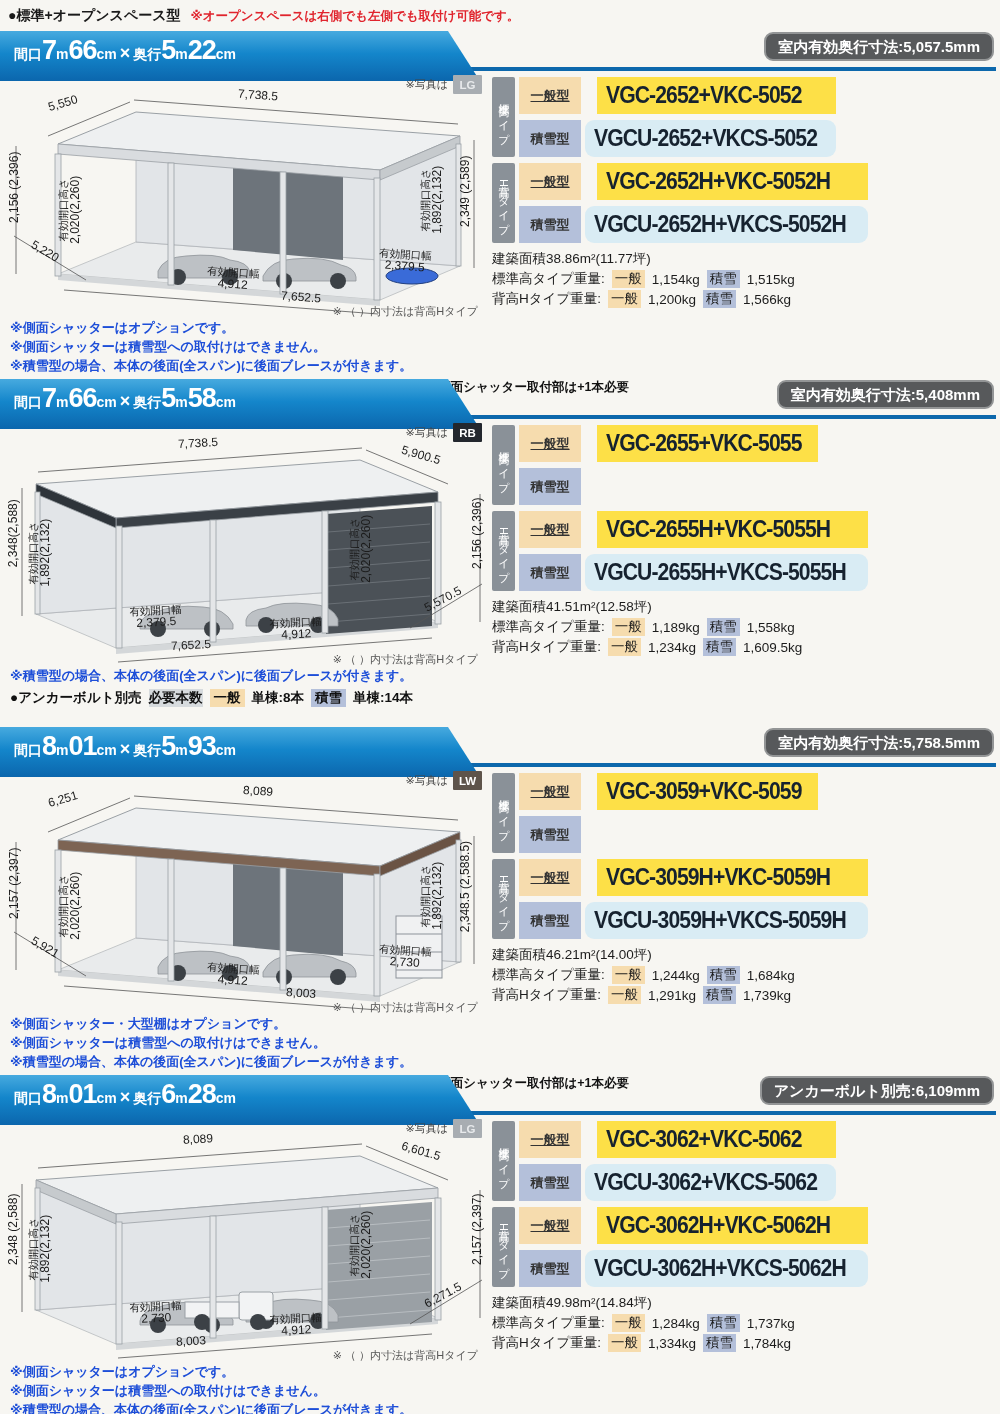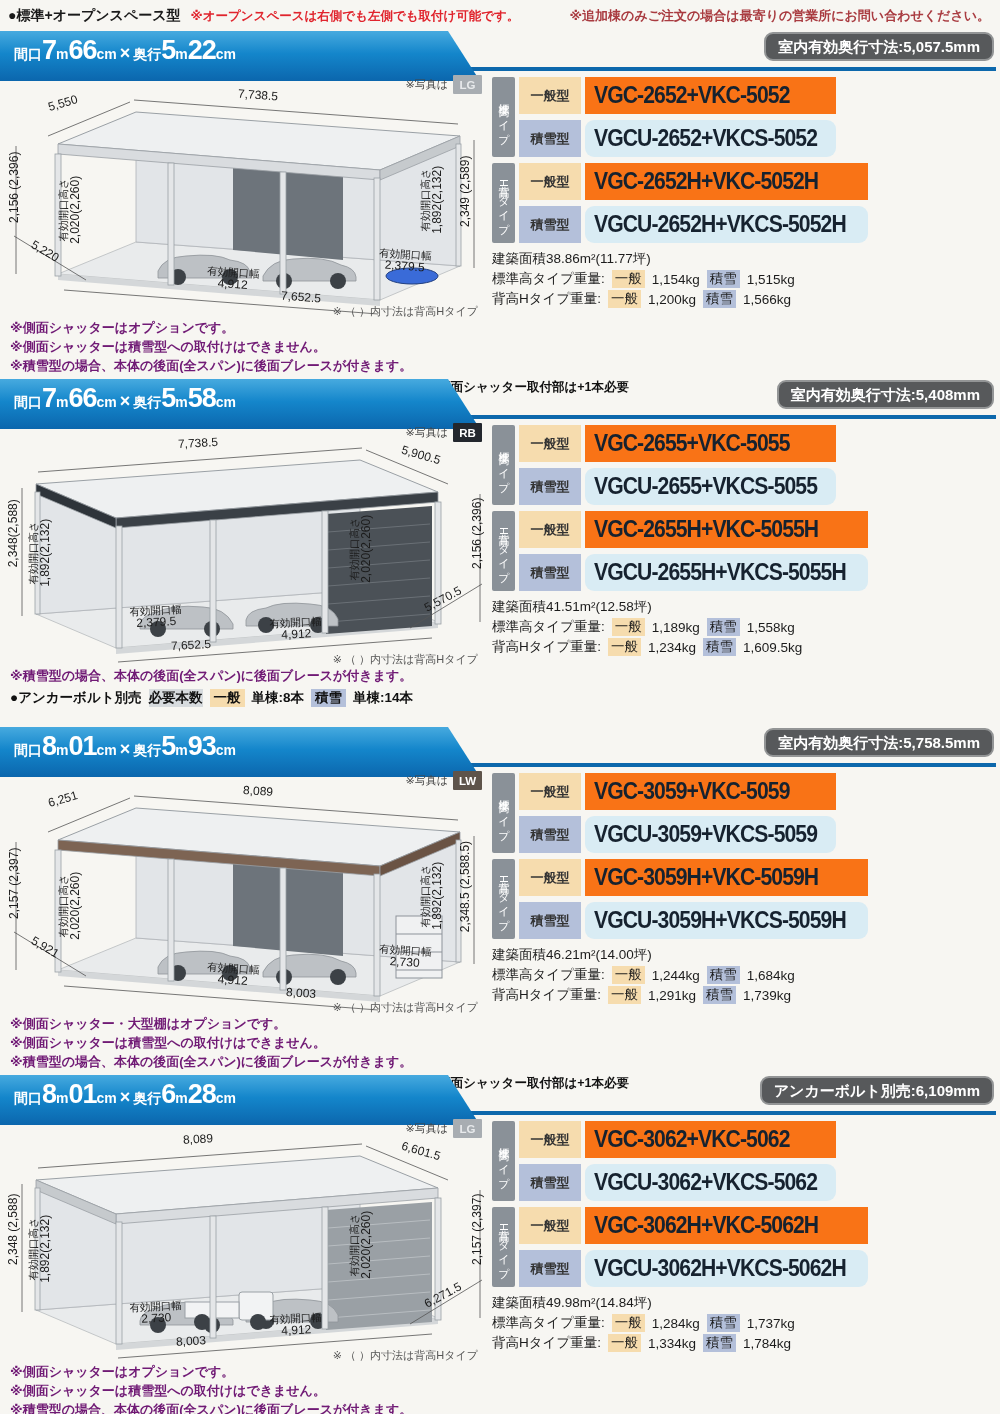--- a/index.html
+++ b/index.html
@@ -83,50 +83,49 @@
   .variant-B .d-bottom{left:138px;top:214px;transform:rotate(-3deg);}
   .variant-B .d-depth{left:390px;top:168px;transform:rotate(-28deg);}
   
   .info{margin-left:4px;width:500px;}
   .tbl{display:flex;flex-direction:column;gap:6px;width:292px;}
   .group{display:flex;gap:4px;}
   .gcol{width:23px;background:#8a9198;color:#fff;font-size:11px;border-radius:2px;writing-mode:vertical-rl;display:flex;align-items:center;justify-content:center;line-height:1;padding:2px 0;letter-spacing:1px;}
   .grows{display:flex;flex-direction:column;gap:6px;flex:1;}
   .mrow{display:flex;gap:4px;height:37px;}
   .chip{width:62px;display:flex;align-items:center;justify-content:center;font-size:13px;font-weight:bold;color:#333;flex:none;}
-  .mrow.general .chip{background:#f6dcae;}
-  .mrow.general .model{background:#f97316;}
+  .mrow.general .chip{background:#f6dcae;text-decoration:underline;}
+  .mrow.general .model{background:#fde047;margin-left:12px;}
   .mrow.snow .chip{background:#b4c0da;}
   .mrow.snow .model{background:#d9ecf4;border-radius:9px;}
   .model{flex:1;display:flex;align-items:center;padding-left:9px;font-size:23px;font-weight:bold;color:#16222f;letter-spacing:-1px;white-space:nowrap;}
   .model span{transform:scaleX(.92);transform-origin:left center;display:inline-block;}
   .area{font-size:13.5px;color:#1c1c1c;margin-top:7px;}
   .wline{font-size:13.5px;color:#1c1c1c;display:flex;gap:7px;align-items:center;margin-top:2px;}
   .wchip-g{background:#f6dcae;padding:0 3px;}
   .wchip-s{background:#b4c0da;padding:0 3px;}
   
   .sec-notes{margin:8px 0 0 10px;}
-  .red-note{color:#701a75;font-weight:bold;font-size:13px;line-height:1.45;display:block;}
+  .red-note{color:#1d4ed8;font-weight:bold;font-size:13px;line-height:1.45;display:block;}
   .red-note:empty{display:none;}
   .anchor{font-size:13.5px;font-weight:bold;color:#111;display:flex;gap:7px;align-items:center;margin-top:3px;}
   .anchor .qty-chip{background:#d7dbde;padding:0 0;font-weight:bold;}
   .anchor .g-chip{background:#f6dcae;padding:0 4px;}
   .anchor .s-chip{background:#b4c0da;padding:0 4px;}
   .anchor .extra{font-size:12.5px;margin-left:6px;}
   .anchor .extra:empty{display:none;}
 </style>
 </head>
 <body>
 
 <div class="topbar">
   <div class="left">
     <span class="tb-black">●標準+オープンスペース型</span>
     <span class="tb-red">※オープンスペースは右側でも左側でも取付け可能です。</span>
   </div>
-  <span class="tb-red2">※追加棟のみご注文の場合は最寄りの営業所にお問い合わせください。</span>
 </div>
 
 <div class="sections">
 
 <section class="section variant-A roof-light deco-jetski">
 
     <div class="sec-head">
       <div class="head-line"></div>
       <div class="banner">
         <span class="bt-sm">間口</span>
@@ -435,23 +434,20 @@
             <div class="gcol">標準高タイプ</div>
             <div class="grows">
               <div class="mrow general">
                 <div class="chip">一般型</div>
                 <div class="model">
                     <span>VGC-2655+VKC-5055</span>
                   </div>
               </div>
               <div class="mrow snow">
                 <div class="chip">積雪型</div>
-                <div class="model">
-                    <span>VGCU-2655+VKCS-5055</span>
-                  </div>
               </div>
             </div>
           </div>
           <div class="group">
             <div class="gcol">背高Hタイプ</div>
             <div class="grows">
               <div class="mrow general">
                 <div class="chip">一般型</div>
                 <div class="model">
                     <span>VGC-2655H+VKC-5055H</span>
@@ -622,23 +618,20 @@
             <div class="gcol">標準高タイプ</div>
             <div class="grows">
               <div class="mrow general">
                 <div class="chip">一般型</div>
                 <div class="model">
                     <span>VGC-3059+VKC-5059</span>
                   </div>
               </div>
               <div class="mrow snow">
                 <div class="chip">積雪型</div>
-                <div class="model">
-                    <span>VGCU-3059+VKCS-5059</span>
-                  </div>
               </div>
             </div>
           </div>
           <div class="group">
             <div class="gcol">背高Hタイプ</div>
             <div class="grows">
               <div class="mrow general">
                 <div class="chip">一般型</div>
                 <div class="model">
                     <span>VGC-3059H+VKC-5059H</span>

